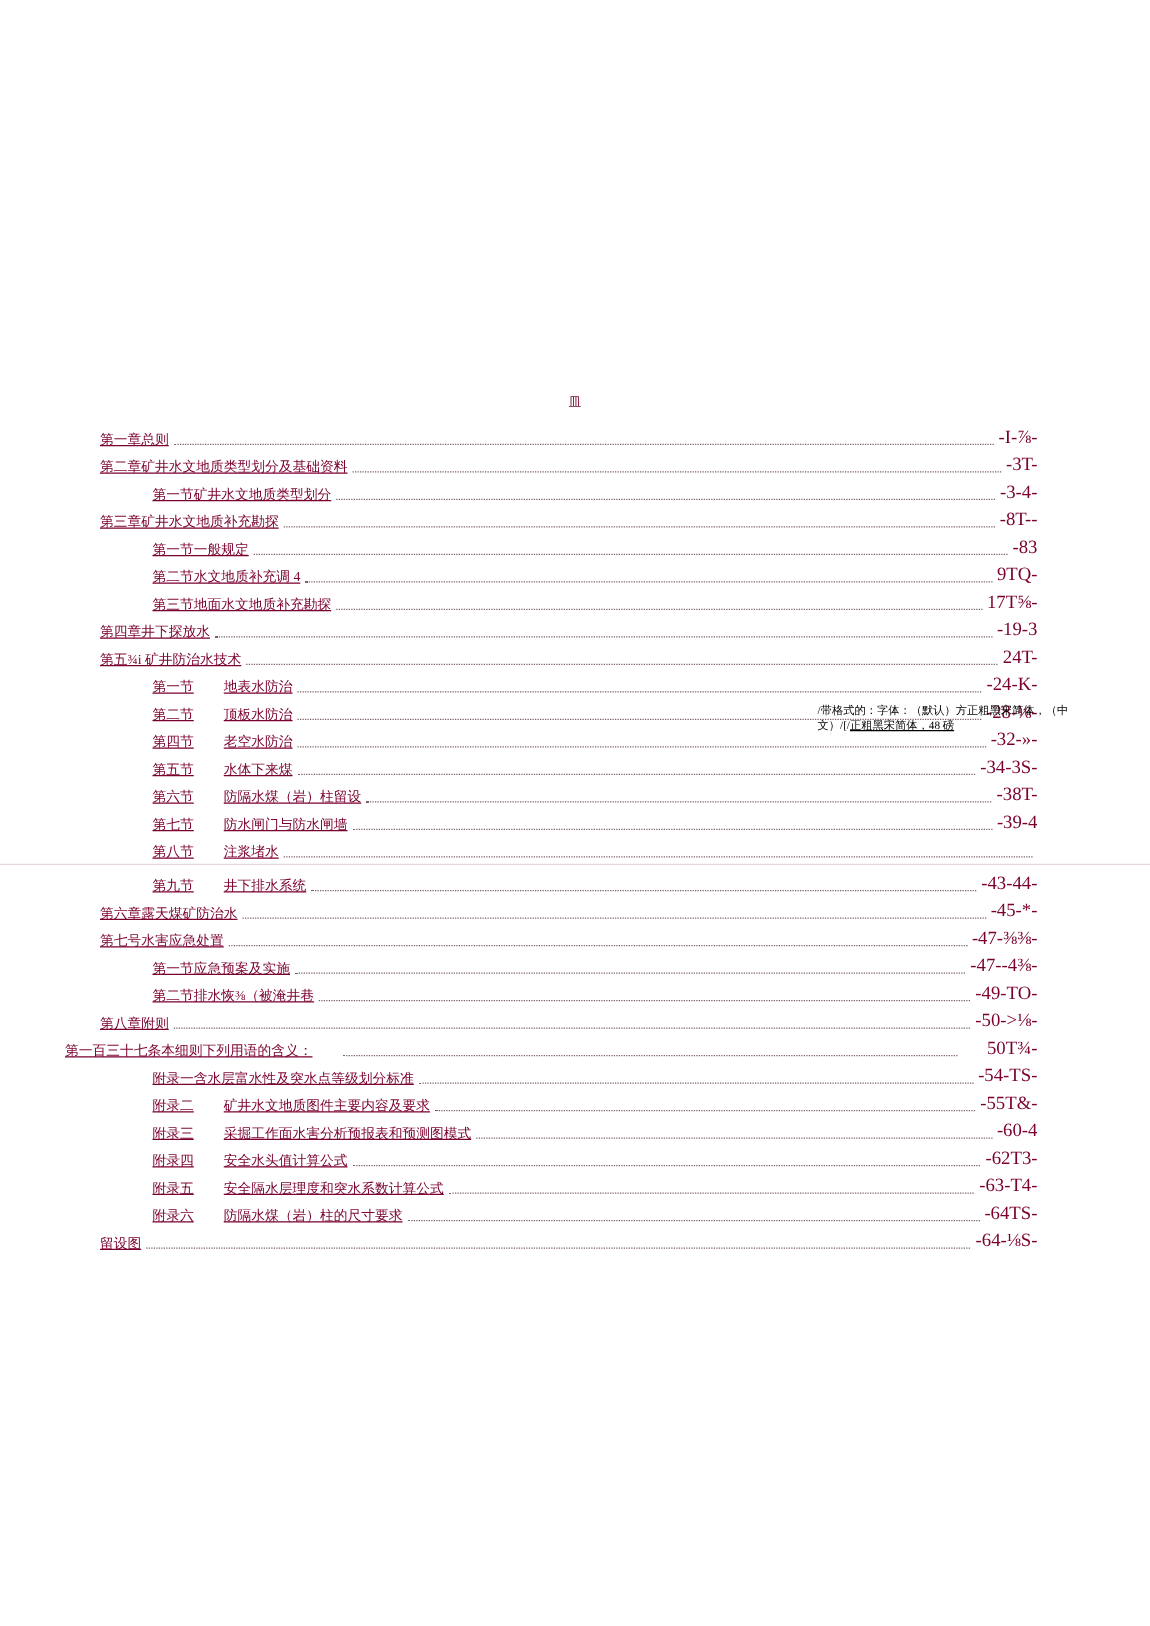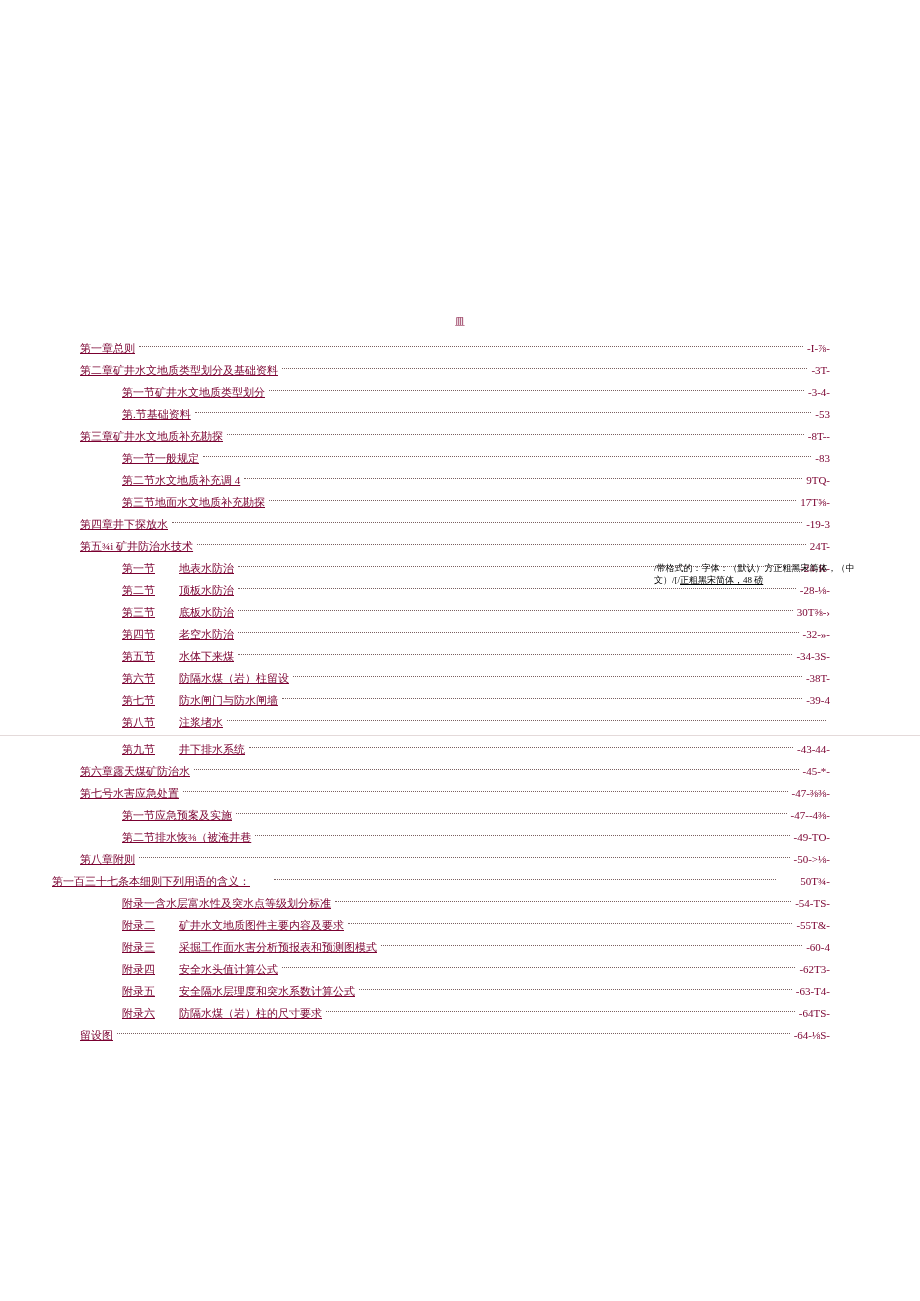--- a/index.html
+++ b/index.html
@@ -2,25 +2,25 @@
 <html><head>
 <meta charset="utf-8">
 <style>
   * { margin:0; padding:0; box-sizing:border-box; }
   body { background:#fff; font-family:"SimSun","宋体",serif; font-size:11px; color:#000; width:920px; }
   .page { width:920px; padding:0; position:relative; }
   .fmt-note { position:absolute; right:46px; top:248px; width:220px; font-size:9px; line-height:1.3; color:#000; }
   .fmt-note .ul { text-decoration:underline; color:#000; }
   .toc-hdr { text-align:center; font-size:10px; color:#7a0030; margin-top:315px; margin-bottom:8px; }
   .toc { padding-left:80px; padding-right:90px; }
-  .row { display:flex; align-items:center; margin:0; height:22px; white-space:nowrap; }
+  .row { display:flex; align-items:flex-end; margin:0; height:22px; white-space:nowrap; }
   .row.indent1 { padding-left:42px; }
   .label { font-size:11px; color:#7a0030; text-decoration:underline; flex:0 0 auto; }
   .leader { flex:1 1 auto; border-bottom:1px dotted #7a6060; margin:0 4px 3px 4px; height:1px; }
-  .pg { font-size:11px; color:#7a0030; flex:0 0 auto; }
+  .pg { font-size:15px; color:#7a0030; flex:0 0 auto; }
   .sec-label { text-decoration:underline; color:#7a0030; }
   .after-sep { border-top:1px solid #e4dada; margin:2px 0 2px -80px; width:920px; }
   .spacer { display:inline-block; width:24px; }
 </style>
 </head>
 <body>
 <div class="page">
 
 <div class="fmt-note">
   <span>/带格式的：字体：（默认）方正粗黑宋简体，（中文）/[/</span><span class="ul">正粗黑宋简体，48  磅</span>
@@ -37,25 +37,20 @@
       <div class="row">
         <span class="label">第二章矿井水文地质类型划分及基础资料</span>
         <span class="leader"></span>
         <span class="pg">-3T-</span>
       </div>
       <div class="row indent1">
         <span class="label">第一节矿井水文地质类型划分</span>
         <span class="leader"></span>
         <span class="pg">-3-4-</span>
       </div>
-      <div class="row indent1">
-        <span class="label">第.节基础资料</span>
-        <span class="leader"></span>
-        <span class="pg">-53</span>
-      </div>
       <div class="row">
         <span class="label">第三章矿井水文地质补充勘探</span>
         <span class="leader"></span>
         <span class="pg">-8T--</span>
       </div>
       <div class="row indent1">
         <span class="label">第一节一般规定</span>
         <span class="leader"></span>
         <span class="pg">-83</span>
       </div>
@@ -85,27 +80,20 @@
         <span class="label">地表水防治</span>
         <span class="leader"></span>
         <span class="pg">-24-K-</span>
       </div>
       <div class="row indent1">
         <span class="label sec-label">第二节</span>
         <span class="spacer"></span>
         <span class="label">顶板水防治</span>
         <span class="leader"></span>
         <span class="pg">-28-⅛-</span>
-      </div>
-      <div class="row indent1">
-        <span class="label sec-label">第三节</span>
-        <span class="spacer"></span>
-        <span class="label">底板水防治</span>
-        <span class="leader"></span>
-        <span class="pg">30T⅜-›</span>
       </div>
       <div class="row indent1">
         <span class="label sec-label">第四节</span>
         <span class="spacer"></span>
         <span class="label">老空水防治</span>
         <span class="leader"></span>
         <span class="pg">-32-»-</span>
       </div>
       <div class="row indent1">
         <span class="label sec-label">第五节</span>

